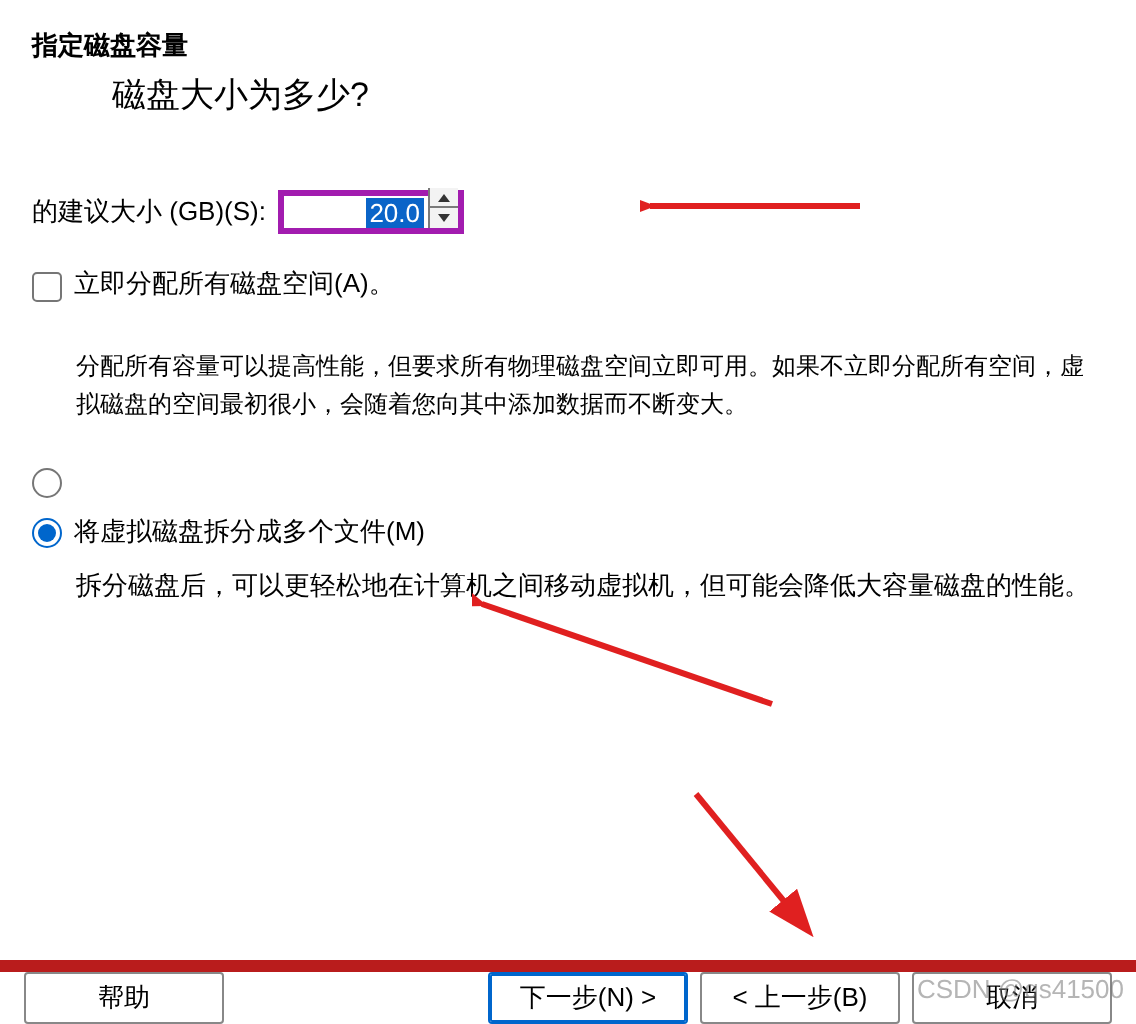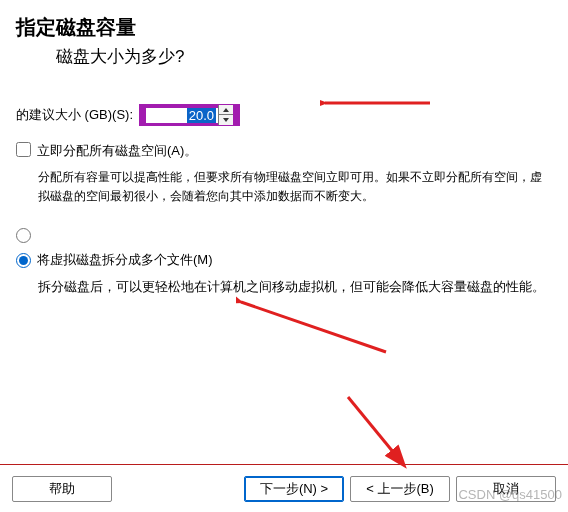--- a/index.html
+++ b/index.html
@@ -7,54 +7,54 @@
       width: 568px;
       height: 512px;
       font-family: "Microsoft YaHei", "PingFang SC", sans-serif;
       font-size: 13px;
       background: #fff;
       color: #000;
       position: relative;
       overflow: hidden;
     }
     .content { padding: 14px 16px 0 16px; }
-    .title { font-weight: bold; font-size: 20px; margin-bottom: 4px; }
+    .title { font-weight: bold; font-size: 13px; margin-bottom: 4px; }
     .subtitle { margin-left: 40px; font-size: 17px; color: #000; margin-bottom: 36px; }
     .row { display: flex; align-items: center; margin-bottom: 16px; }
     .label-size { font-size: 13px; margin-right: 4px; }
     .spinner {
-      display: inline-flex; align-items: center; height: 22px; margin-left: 2px;
-      border: 7px solid #a21caf;
+      display: inline-flex; align-items: flex-end; height: 22px; margin-left: 2px;
+      border: 3px solid #a21caf;
     }
     .spinner-input {
       width: 72px; text-align: right; padding: 0 2px; border: none; outline: none;
       font-size: 13px; background: #fff; color: #000;
     }
     .spinner-highlight {
       background: #0a64c8; color: #fff; padding: 0 2px; display:inline-block;
     }
     .spinner-btns { display:flex; flex-direction:column; border-left:1px solid #7a7a7a; }
     .spinner-btn {
       width: 14px; height: 10px; display:flex; align-items:center; justify-content:center;
       background: #f3f3f3; border:none; padding:0; cursor:pointer; font-size:0;
     }
     .spinner-btn:first-child{ border-bottom:1px solid #7a7a7a; }
     .arrow-up,.arrow-down{width:0;height:0;border-left:3px solid transparent;border-right:3px solid transparent;}
     .arrow-up{border-bottom:4px solid #333;}
     .arrow-down{border-top:4px solid #333;}
     .suggest { font-size: 13px; margin-bottom: 26px; }
-    .checkbox-row { display:flex; align-items:flex-start; margin-bottom: 8px; }
+    .checkbox-row { display:flex; align-items:flex-end; margin-bottom: 23px; }
     .checkbox-row input[type=checkbox]{ width:15px; height:15px; margin-right:6px; }
     .desc { margin-left: 22px; font-size: 12px; line-height: 1.6; margin-bottom: 22px; }
     .radio-row { display:flex; align-items:center; margin-bottom: 8px; }
     .radio-row input[type=radio]{ width:15px; height:15px; margin-right:6px; accent-color:#0066cc; }
     .radio-desc { margin-left: 22px; font-size:13px; line-height:1.6; }
     .footer {
-      position:absolute; bottom:0; left:0; right:0; height:48px;
-      border-top:1px solid #b91c1c; display:flex; align-items:center; padding:0 12px;
+      position:absolute; bottom:0; left:0; right:0; height:32px;
+      border-top:6px solid #b91c1c; display:flex; align-items:center; padding:0 12px;
     }
     .footer-spacer{ flex:1; }
     .btn {
       height: 26px; min-width: 100px; padding: 0 10px; background:#fff;
       border:1px solid #888; border-radius:2px; font-size:13px; cursor:pointer;
       margin-left: 6px;
     }
     .btn:first-child{ margin-left:0; }
     .btn-default{ border:1px solid #0066cc; box-shadow:0 0 0 1px #0066cc inset; }
     .watermark{ position:absolute; right:6px; bottom:10px; color:rgba(120,120,120,0.55); font-size:13px; z-index:5;}

